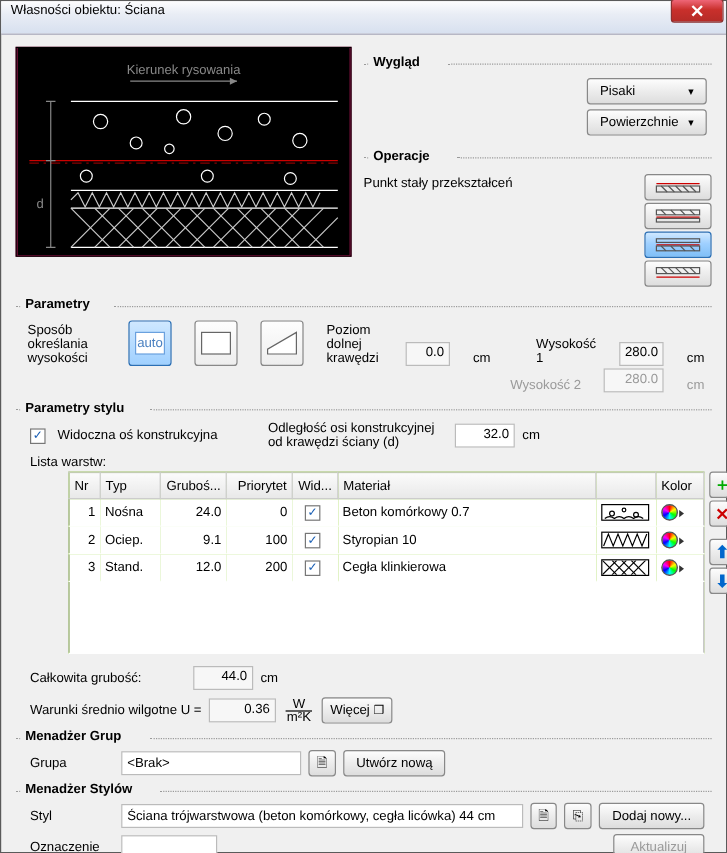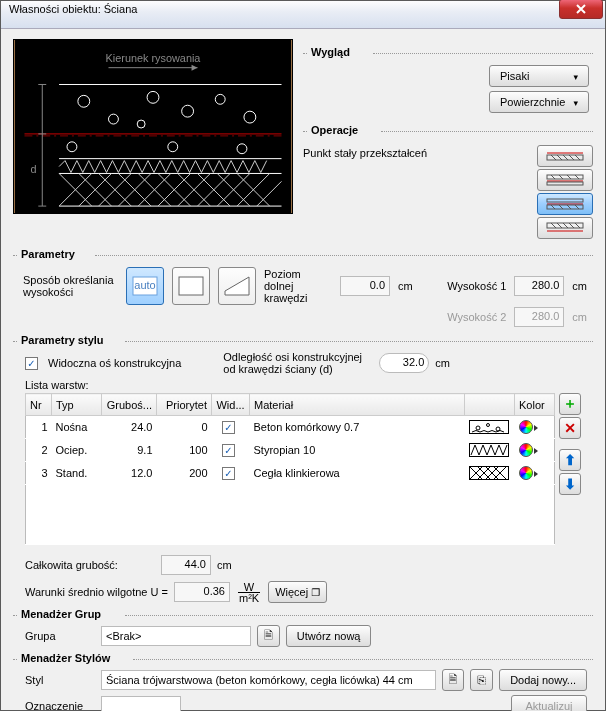--- a/index.html
+++ b/index.html
@@ -3,44 +3,44 @@
 <meta charset="utf-8">
 <style>
   * { box-sizing: border-box; font-family: "Segoe UI", Tahoma, sans-serif; font-size: 11px; }
   body { margin:0; background:#fff; }
   .window { width:606px; height:711px; border:1px solid #5a5a5a; background:#f0f0f0; display:flex; flex-direction:column; box-shadow:2px 2px 8px rgba(0,0,0,0.3);}
   .titlebar { height:28px; background:linear-gradient(#fdfdfe,#e9edf5 40%,#d7e0ef); display:flex; align-items:center; padding:0 2px 12px 8px; border-bottom:1px solid #aab; }
   .titlebar .title { flex:1; color:#000; }
   .close-btn { width:44px; height:20px; border:1px solid #8a3030; border-radius:3px; background:linear-gradient(#e67,#c9302c 45%,#b52b27); display:flex; align-items:center; justify-content:center; color:#fff; font-weight:bold; font-size:13px;}
   .content { flex:1; padding:10px 12px 4px 12px; position:relative; }
   .top-row { display:flex; gap:10px; }
-  .preview { width:280px; height:175px; background:#fdba74; position:relative; border:1px solid #000;}
+  .preview { width:280px; height:175px; background:#be185d; position:relative; border:1px solid #000;}
   .preview svg { width:100%; height:100%; }
   .right-top { flex:1; padding-top:2px; }
   .btn { height:22px; border:1px solid #888; border-radius:3px; background:linear-gradient(#fdfdfd,#eee 45%,#ddd); display:inline-flex; align-items:center; justify-content:center; padding:0 10px; cursor:default;}
   .btn.small { padding:0 6px; }
   .dd { width:100px; justify-content:space-between; margin-bottom:4px;}
   .dd .caret { margin-left:6px;}
   .op-row { display:flex; align-items:flex-start; gap:6px; margin-top:6px;}
   .op-label { width:150px; padding-top:2px;}
   .op-btns { display:flex; flex-direction:column; gap:2px; align-items:flex-end;}
   .op-btn { width:56px; height:22px; border:1px solid #888; border-radius:3px; background:linear-gradient(#fdfdfd,#eee 45%,#ddd); display:flex; align-items:center; justify-content:center;}
   .op-btn.sel { background:linear-gradient(#cfe8ff,#9fd0ff 45%,#7fbff7); border-color:#2a6fb5;}
   .section-title-row{ position:relative; height:16px; margin-top:4px;}
   .section-title-row .dots-l{position:absolute;left:0;top:8px;width:14px;border-top:1px dotted #999;}
   .section-title-row .dots-r{position:absolute;right:0;top:8px;border-top:1px dotted #999;}
   .section-title-row .t{position:absolute;left:4px;top:1px;font-weight:bold;background:#f0f0f0;padding:0 4px;}
-  .params-row{ display:flex; align-items:center; gap:8px; padding:4px 6px 2px 10px;}
+  .params-row{ display:flex; align-items:flex-end; gap:19px; padding:4px 6px 2px 10px;}
   .height-btn{ width:38px; height:38px; border:1px solid #888; border-radius:3px; background:linear-gradient(#fdfdfd,#eee); display:flex; align-items:center; justify-content:center; padding:2px;}
   .height-btn.sel{ background:linear-gradient(#cfe8ff,#9fd0ff); border-color:#2a6fb5;}
   .val-box{ width:50px; height:20px; border:1px solid #bbb; background:#f7f7f7; text-align:right; padding:2px 4px; display:inline-block;}
-  .val-box.editable{background:#fff;border-radius:10px;}
+  .val-box.editable{background:#fff;}
   .field-row { display:flex; align-items:center; gap:6px; margin:2px 6px 2px 12px;}
   .tbl-wrap{ display:flex; gap:4px; margin:2px 8px 0 12px;}
-  table{ border-collapse:collapse; width:530px; background:#84cc16; border:1px solid #bbb;}
+  table{ border-collapse:collapse; width:530px; background:#84cc16; border:1px solid #bbb;margin-left:32px;}
   th{ background:linear-gradient(#fbfbfb,#e8e8e8); border:1px solid #ccc; padding:3px 4px; text-align:left; font-weight:normal; height:22px;}
   td{ border-bottom:1px solid #fff; padding:4px 4px; background:#fff; vertical-align:middle;}
   .num{ text-align:right;}
   .hatch{ width:40px; height:14px; border:1px solid #000; display:inline-block; vertical-align:middle;}
   .side-btns{ display:flex; flex-direction:column; gap:2px;}
   .icon-btn{ width:22px; height:22px; border:1px solid #888; border-radius:3px; background:linear-gradient(#fdfdfd,#eee 45%,#ddd); display:flex; align-items:center; justify-content:center; font-size:14px; font-weight:bold;}
   input[type=text].inline{border:1px solid #bbb;background:#fff;height:20px;padding:2px 4px;}
   .caret::after{content:"▾"; font-size:9px;}
   .frac{display:inline-flex;flex-direction:column;align-items:center;font-size:10px;line-height:10px;margin:0 2px;}
   .frac .d{border-top:1px solid #000;padding:0 1px;}

